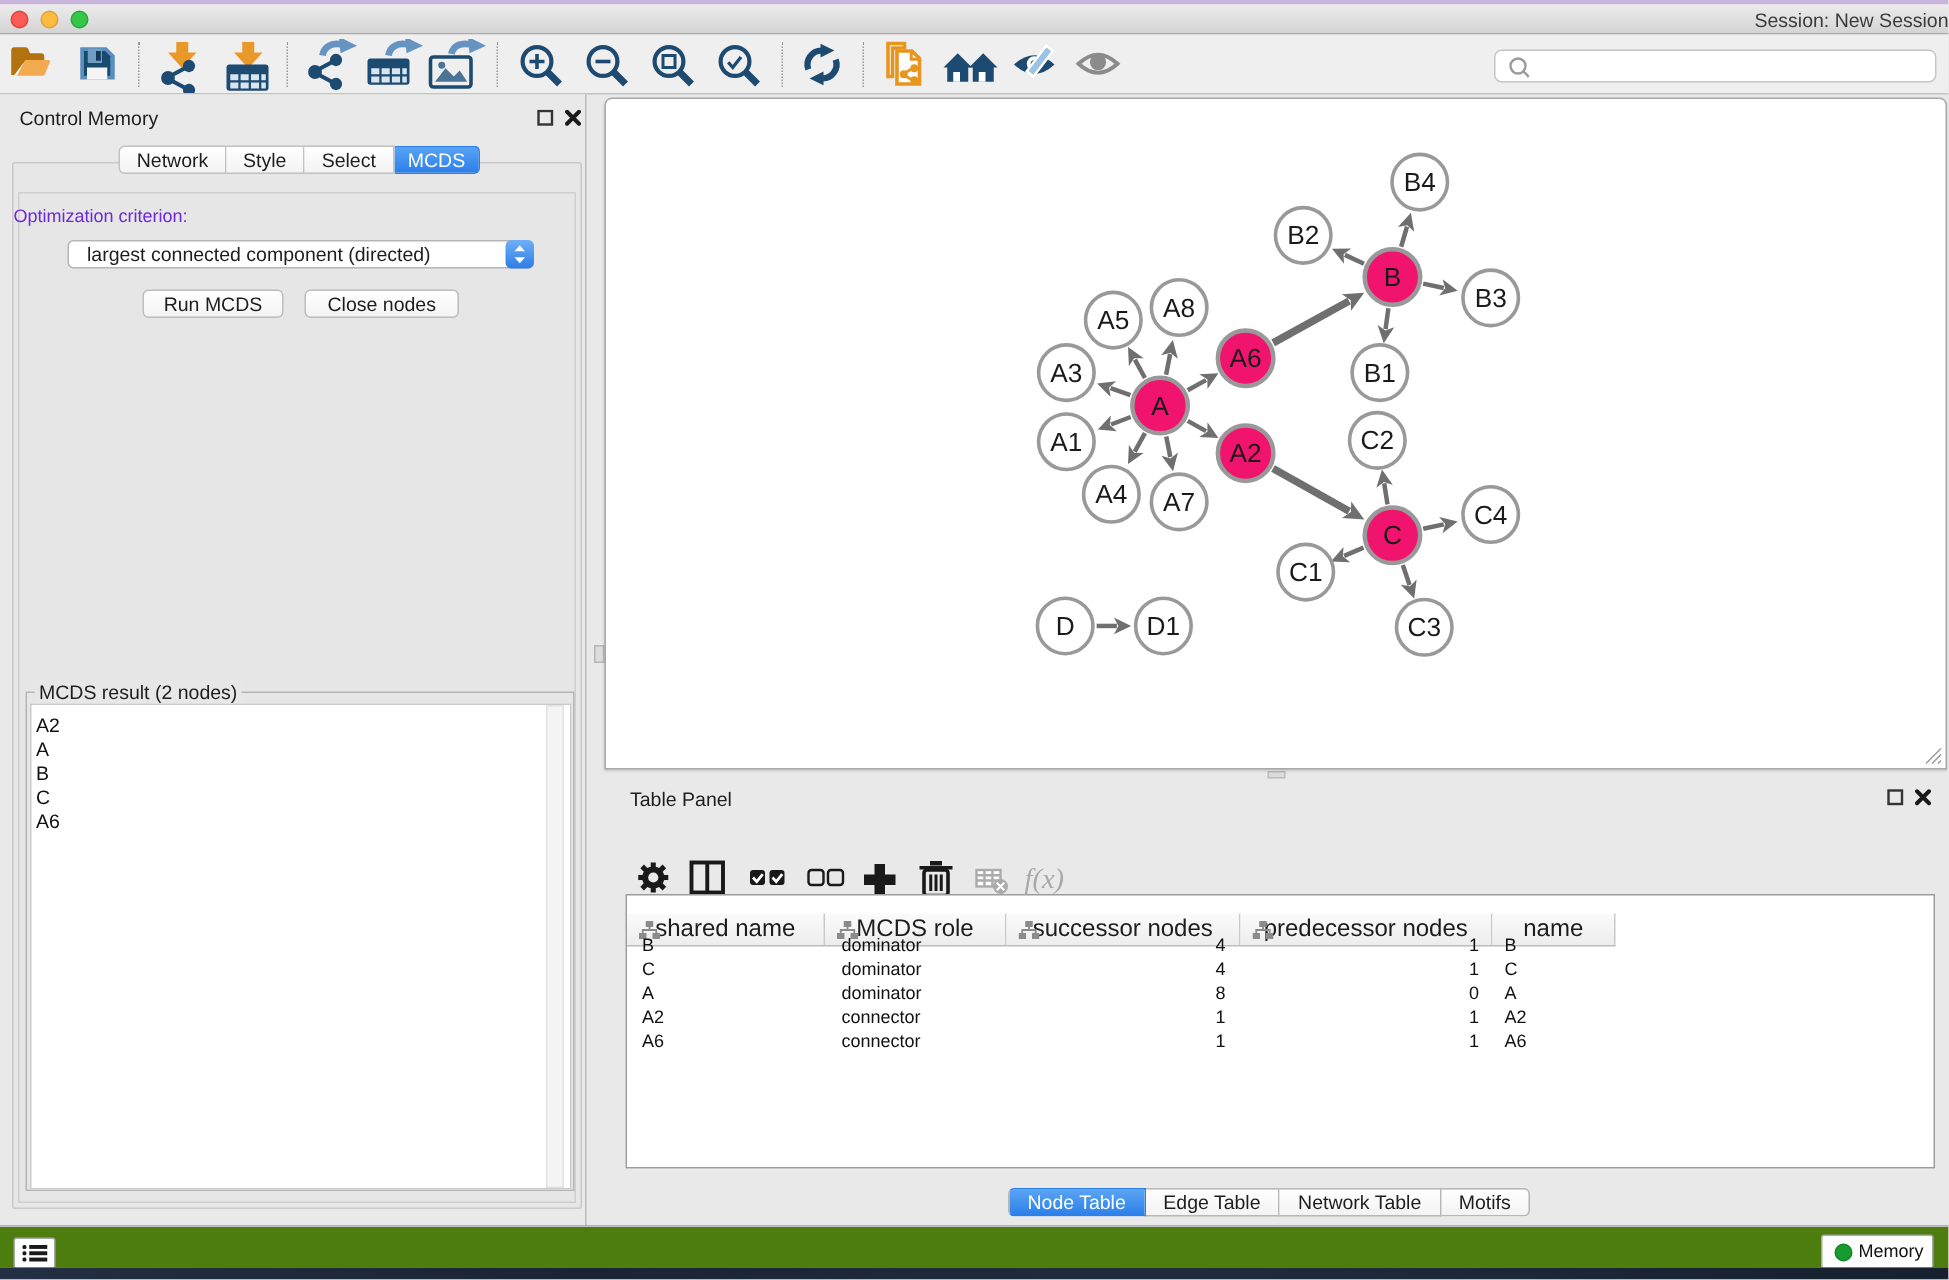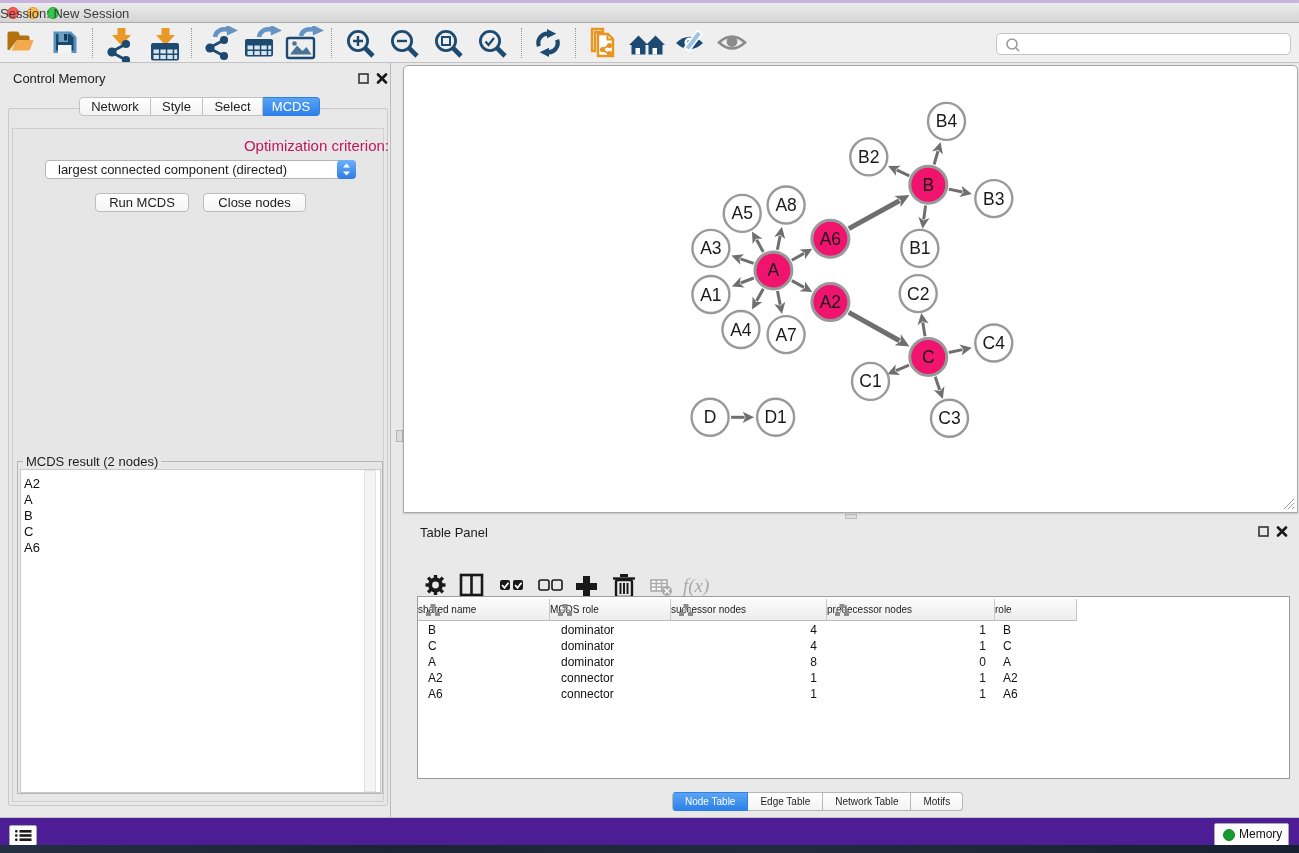--- a/index.html
+++ b/index.html
@@ -6,65 +6,65 @@
 body{font-family:"Liberation Sans",sans-serif;background:#e9e9e9;position:relative}
 .abs{position:absolute}
 
 #deskTop{left:0;top:0;width:1299px;height:3px;background:#c9b4dd}
 
 #titlebar{left:0;top:3px;width:1299px;height:20px;background:linear-gradient(#ececec,#d4d4d4);border-bottom:1px solid #ababab}
 .tl{position:absolute;width:12px;height:12px;border-radius:50%;top:4px}
 #titlebar .t1{left:7px;background:#fc5b57;border:1px solid #e2443f}
 #titlebar .t2{left:27px;background:#fcbc40;border:1px solid #dfa036}
 #titlebar .t3{left:47px;background:#34c84a;border:1px solid #2aa73a}
-#titlebar .ttl{position:absolute;top:3px;width:100%;text-align:left;font-size:13px;color:#3b3b3b}
+#titlebar .ttl{position:absolute;top:3px;width:100%;text-align:right;font-size:13px;color:#3b3b3b}
 
 #toolbar{left:0;top:23px;width:1299px;height:40px;background:#efeff0;border-bottom:1px solid #c3c3c3}
 .sep{position:absolute;top:5px;height:30px;width:0;border-left:1px dotted #989898}
 .tbi{position:absolute;top:4px}
 #search{position:absolute;left:996px;top:10px;width:295px;height:22px;background:#fff;border:1px solid #c6c6c6;border-radius:5px}
 
 #cpanel{left:0;top:63px;width:391px;height:754px;background:#e9e9e9;border-right:1px solid #bbb}
 #cpanel .hdr{position:absolute;left:13px;top:8px;font-size:13px;color:#1d1d1d}
 #cpbox{position:absolute;left:8px;top:45px;width:380px;height:698px;border:1px solid #c9c9c9;background:#e7e7e7;border-radius:2px}
 #cpbox2{position:absolute;left:3px;top:19px;width:372px;height:674px;border:1px solid #cfcfcf;background:#e6e6e6}
 .tabs{position:absolute;left:79px;top:34px;height:19px;display:flex;font-size:13px}
 .tab{background:linear-gradient(#ffffff,#f3f3f3);border:1px solid #c2c2c2;border-left:none;padding:0 0;line-height:18px;color:#1d1d1d;text-align:center}
 .tab.first{border-left:1px solid #c2c2c2;border-radius:4px 0 0 4px}
 .tab.sel{background:linear-gradient(#58a3f4,#2c80ea);color:#fff;border-color:#2c80ea;border-radius:0 4px 4px 0}
-#optlbl{position:absolute;left:0;top:28px;width:391px;text-align:right;font-size:15px;color:#be185d}
+#optlbl{position:absolute;left:0;top:28px;width:391px;text-align:left;font-size:12px;color:#6d28d9}
 #combo{position:absolute;left:36px;top:51px;width:311px;height:19px;background:#fff;border:1px solid #b5b5b5;border-radius:4px;font-size:13px;color:#1d1d1d;line-height:17px;padding-left:12px}
 #combo .spin{position:absolute;right:-1px;top:-1px;width:19px;height:19px;border-radius:4px;background:linear-gradient(#6db0f8,#2e7de5)}
 .btn{position:absolute;height:19px;background:linear-gradient(#ffffff,#f4f4f4);border:1px solid #bdbdbd;border-radius:4px;font-size:13px;color:#1d1d1d;text-align:center;line-height:17px}
 
 #fset{position:absolute;left:8px;top:352px;width:366px;height:333px;border:1px solid #b5b5b5}
 #fset .lg{position:absolute;left:5px;top:-8px;background:#e7e7e7;padding:0 3px;font-size:13px;color:#1d1d1d}
 #fset .list{position:absolute;left:2px;top:7px;width:361px;height:324px;background:#fff;border:1px solid #cacaca;font-size:13px;color:#111;line-height:16px;padding:6px 0 0 3px}
 #fset .sb{position:absolute;right:6px;top:8px;width:12px;height:322px;background:#f4f4f4;border:1px solid #e2e2e2}
 
 #nwin{left:403px;top:65px;width:895px;height:448px;background:#fff;border:1px solid #a8a8a8;border-radius:5px 5px 0 0;box-shadow:0 1px 2px rgba(0,0,0,.15)}
 #nwin .tb{position:absolute;left:0;top:0;width:100%;height:21px;background:linear-gradient(#ececec,#d2d2d2);border-bottom:1px solid #b2b2b2;border-radius:5px 5px 0 0}
 #nwin .tb .t1{left:13px;background:#fc5b57;border:1px solid #e2443f;width:10px;height:10px;top:5px}
 #nwin .tb .t2{left:33px;background:#fcbc40;border:1px solid #dfa036;width:10px;height:10px;top:5px}
 #nwin .tb .t3{left:53px;background:#34c84a;border:1px solid #2aa73a;width:10px;height:10px;top:5px}
 #nwin .ttl{position:absolute;top:3px;width:100%;text-align:center;font-size:13px;color:#333}
 
 #tpanel{left:403px;top:520px;width:896px;height:297px;background:#e9e9e9}
 #tpanel .hdr{position:absolute;left:17px;top:5px;font-size:13px;color:#1d1d1d}
 #ttools{position:absolute;left:17px;top:52px;width:860px;height:36px}
 #tbl{position:absolute;left:14px;top:76px;width:873px;height:183px;background:#fff;border:1px solid #9c9c9c}
-.th{position:absolute;top:2px;height:22px;background:linear-gradient(#fbfbfb,#ededed);border-right:1px solid #c9c9c9;border-bottom:1px solid #bcbcbc;font-size:10px;color:#1d1d1d;line-height:21px}
+.th{position:absolute;top:12px;height:22px;background:linear-gradient(#fbfbfb,#ededed);border-right:1px solid #c9c9c9;border-bottom:1px solid #bcbcbc;font-size:16px;color:#1d1d1d;text-align:center;line-height:21px}
 .td{position:absolute;height:16px;font-size:12px;color:#111;line-height:16px}
-.btabs{position:absolute;left:269px;top:272px;height:19px;display:flex;font-size:10px}
+.btabs{position:absolute;left:269px;top:272px;height:19px;display:flex;font-size:13px}
 .btab{background:linear-gradient(#ffffff,#f3f3f3);border:1px solid #b7b7b7;border-left:none;padding:0 12px;line-height:18px;color:#1d1d1d}
 .btab.sel{background:linear-gradient(#5aa4f3,#2c80ea);color:#fff;border-color:#2c80ea;border-radius:4px 0 0 4px}
 .btab.first{border-left:1px solid #b7b7b7;border-radius:4px 0 0 4px}
 .btab.last{border-radius:0 4px 4px 0}
 
-#status{left:0;top:817px;width:1299px;height:28px;background:#4c1d95;border-top:1px solid #c0c0c0}
+#status{left:0;top:817px;width:1299px;height:28px;background:#4d7c0f;border-top:1px solid #c0c0c0}
 #lbtn{position:absolute;left:9px;top:7px;width:28px;height:21px;background:#fdfdfd;border:1px solid #a8a8a8;border-radius:2px}
 #membtn{position:absolute;left:1214px;top:5px;width:75px;height:23px;background:#fdfdfd;border:1px solid #a8a8a8;border-radius:2px;font-size:12px;color:#111;line-height:21px;padding-left:24px}
 #membtn .dot{position:absolute;left:8px;top:5px;width:12px;height:12px;border-radius:50%;background:#179b30;border:1px solid #128527}
 #deskBot{left:0;top:845px;width:1299px;height:8px;background:linear-gradient(90deg,#232f42,#1a2434 30%,#202c3e 60%,#16202e)}
 </style></head>
 <body>
 <div class="abs" id="deskTop"></div>
 <div class="abs" id="titlebar">
     <span class="tl t1"></span>
     <span class="tl t2"></span>
@@ -417,21 +417,21 @@
           </g>
         </svg>successor nodes</div>
     <div class="th" style="left:409px;width:168px"><svg width="14" height="12" style="position:absolute;left:8px;top:5px">
           <g fill="#8b8b8b">
             <rect x="4.5" y="0" width="5" height="4"></rect>
             <rect x="0" y="8" width="5" height="4"></rect>
             <rect x="9" y="8" width="5" height="4"></rect>
             <path d="M7 4 v2 M2.5 8 v-2 h9 v2" stroke="#8b8b8b" fill="none" stroke-width="1.2"></path>
           </g>
         </svg>predecessor nodes</div>
-    <div class="th" style="left:577px;width:82px">role</div>
+    <div class="th" style="left:577px;width:82px">name</div>
     <div class="td" style="left:10px;top:25px">B<br>C<br>A<br>A2<br>A6</div>
     <div class="td" style="left:143px;top:25px">dominator<br>dominator<br>dominator<br>connector<br>connector</div>
     <div class="td" style="left:253px;top:25px;width:146px;text-align:right">4<br>4<br>8<br>1<br>1</div>
     <div class="td" style="left:409px;top:25px;width:159px;text-align:right">1<br>1<br>0<br>1<br>1</div>
     <div class="td" style="left:585px;top:25px">B<br>C<br>A<br>A2<br>A6</div>
   </div>
   <div class="btabs">
     <div class="btab sel first">Node Table</div>
     <div class="btab">Edge Table</div>
     <div class="btab">Network Table</div>

